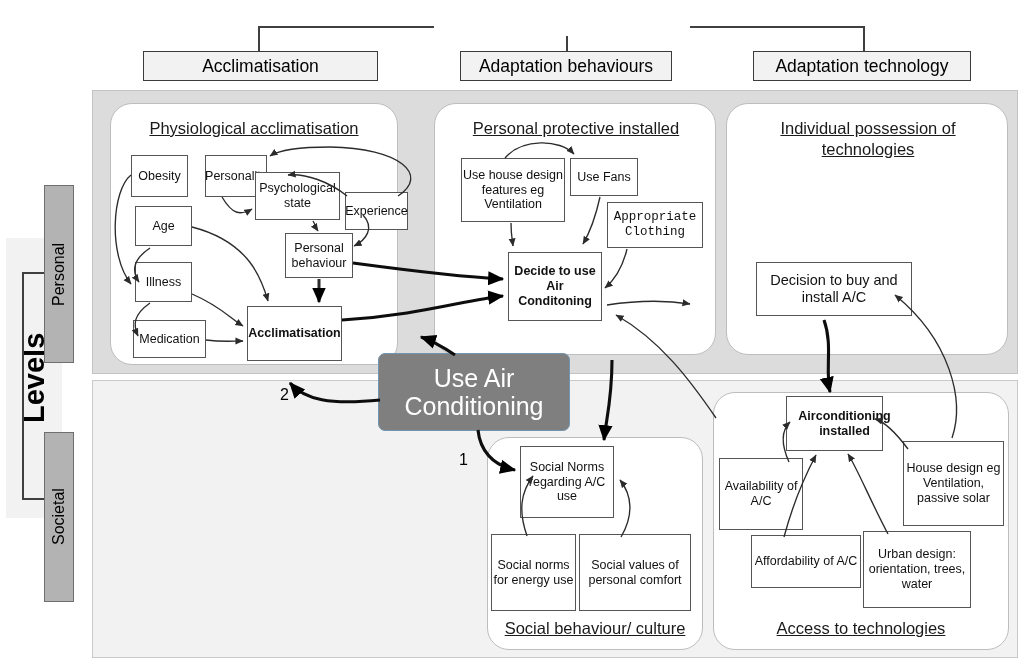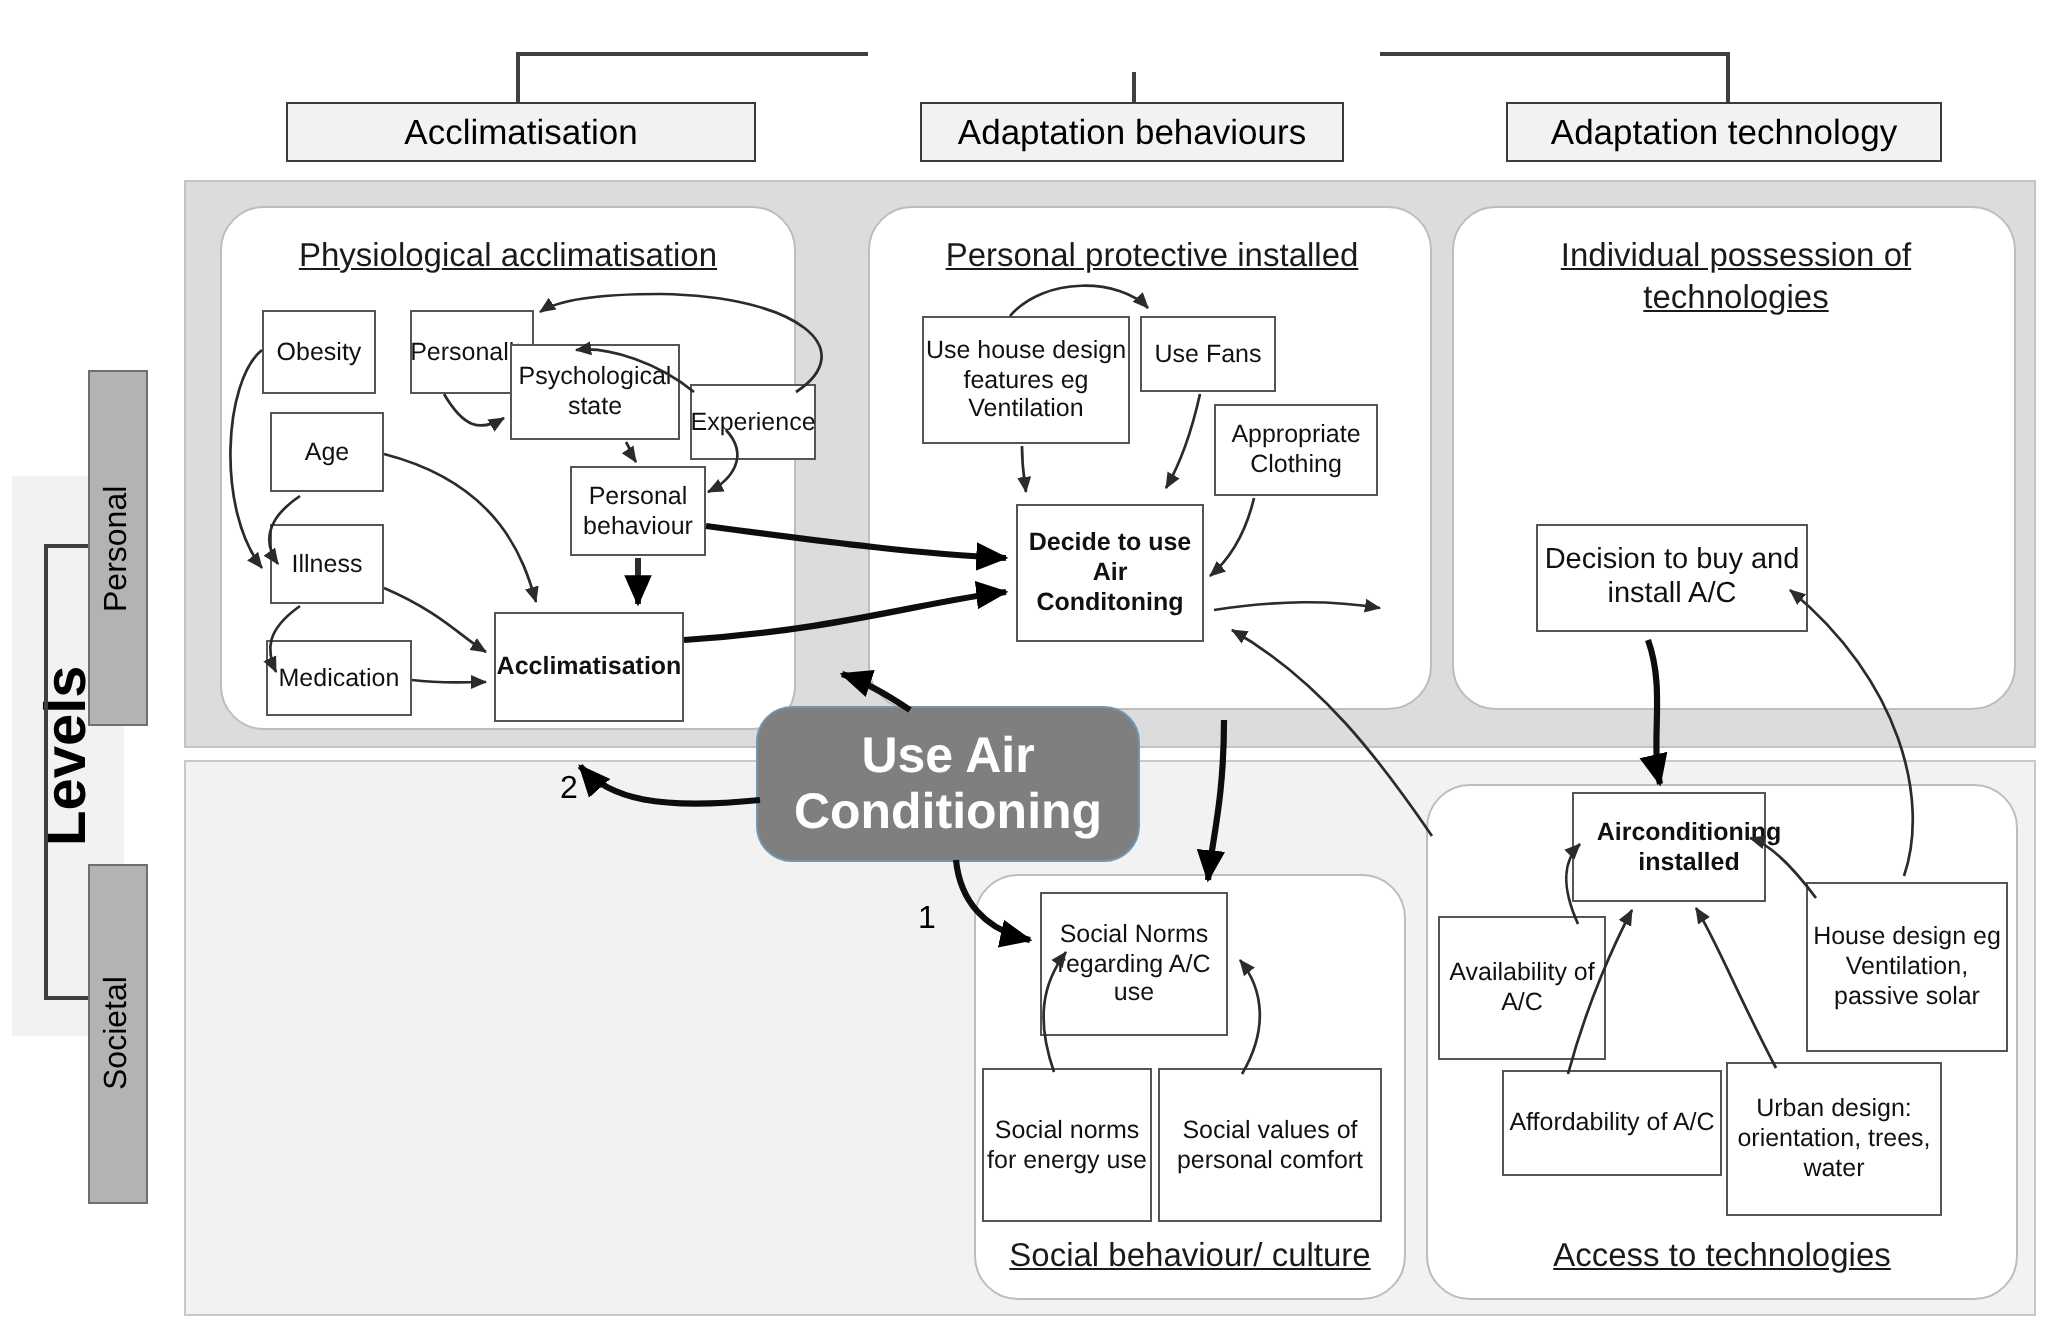--- a/index.html
+++ b/index.html
@@ -56,23 +56,23 @@
     background:#ffffff;border:1.3px solid #555;
     display:flex;align-items:center;justify-content:center;
     text-align:center;line-height:1.18;
     font-size:12.5px;color:#111;
   }
   .node.big{font-size:14.5px;}
   .node.bold{font-weight:bold;}
 
   
   .use-ac{
-    background:#7f7f7f;border:1.6px solid #7296b0;border-radius:18px;
+    background:#7f7f7f;border:1.6px solid #7296b0;border-radius:7px;
     display:flex;align-items:center;justify-content:center;text-align:center;
-    color:#ffffff;font-size:25px;font-weight:bold;line-height:1.12;
+    color:#ffffff;font-size:25px;font-weight:normal;line-height:1.12;
   }
 
   .flowlabel{position:absolute;font-size:16px;color:#000;}
 
   svg.arrows{position:absolute;left:0;top:0;width:1024px;height:666px;
              pointer-events:none;overflow:visible;}
 </style>
 </head>
 <body>
 
@@ -112,27 +112,27 @@
   <div class="abs node" style="left:285px;top:233px;width:68px;height:45px;">Personal behaviour</div>
   <div class="abs node" style="left:135px;top:262px;width:57px;height:40px;">Illness</div>
   <div class="abs node" style="left:133px;top:320px;width:73px;height:38px;">Medication</div>
   <div class="abs node bold" style="left:247px;top:306px;width:95px;height:55px;">Acclimatisation</div>
 
   <div class="abs panel" style="left:434px;top:103px;width:282px;height:252px;"></div>
   <div class="panel-title" style="left:440px;top:118px;width:272px;">Personal protective installed</div>
 
   <div class="abs node" style="left:461px;top:158px;width:104px;height:64px;">Use house design features eg Ventilation</div>
   <div class="abs node" style="left:570px;top:158px;width:68px;height:38px;">Use Fans</div>
-  <div class="abs node" style="left:607px;top:202px;width:82px;height:46px;">Appropriate Clothing</div>
+  <div class="abs node" style="left:607px;top:202px;width:96px;height:46px;font-family:Liberation Mono, monospace;">Appropriate Clothing</div>
   <div class="abs node bold" style="left:508px;top:252px;width:94px;height:69px;">Decide to use Air Conditoning</div>
 
   <div class="abs panel" style="left:726px;top:103px;width:282px;height:252px;"></div>
   <div class="panel-title" style="left:734px;top:118px;width:268px;">Individual possession of technologies</div>
 
-  <div class="abs node big" style="left:756px;top:262px;width:136px;height:54px;margin-left:12px;">Decision to buy and install A/C</div>
+  <div class="abs node big" style="left:756px;top:262px;width:156px;height:54px;">Decision to buy and install A/C</div>
 
   <div class="abs use-ac" style="left:378px;top:353px;width:192px;height:78px;">Use Air Conditioning</div>
 
   <div class="abs panel" style="left:487px;top:437px;width:216px;height:213px;"></div>
   <div class="panel-title" style="left:489px;top:618px;width:212px;">Social behaviour/ culture</div>
 
   <div class="abs node" style="left:520px;top:446px;width:94px;height:72px;">Social Norms regarding A/C use</div>
   <div class="abs node" style="left:491px;top:534px;width:85px;height:77px;">Social norms for energy use</div>
   <div class="abs node" style="left:579px;top:534px;width:112px;height:77px;">Social values of personal comfort</div>
 

